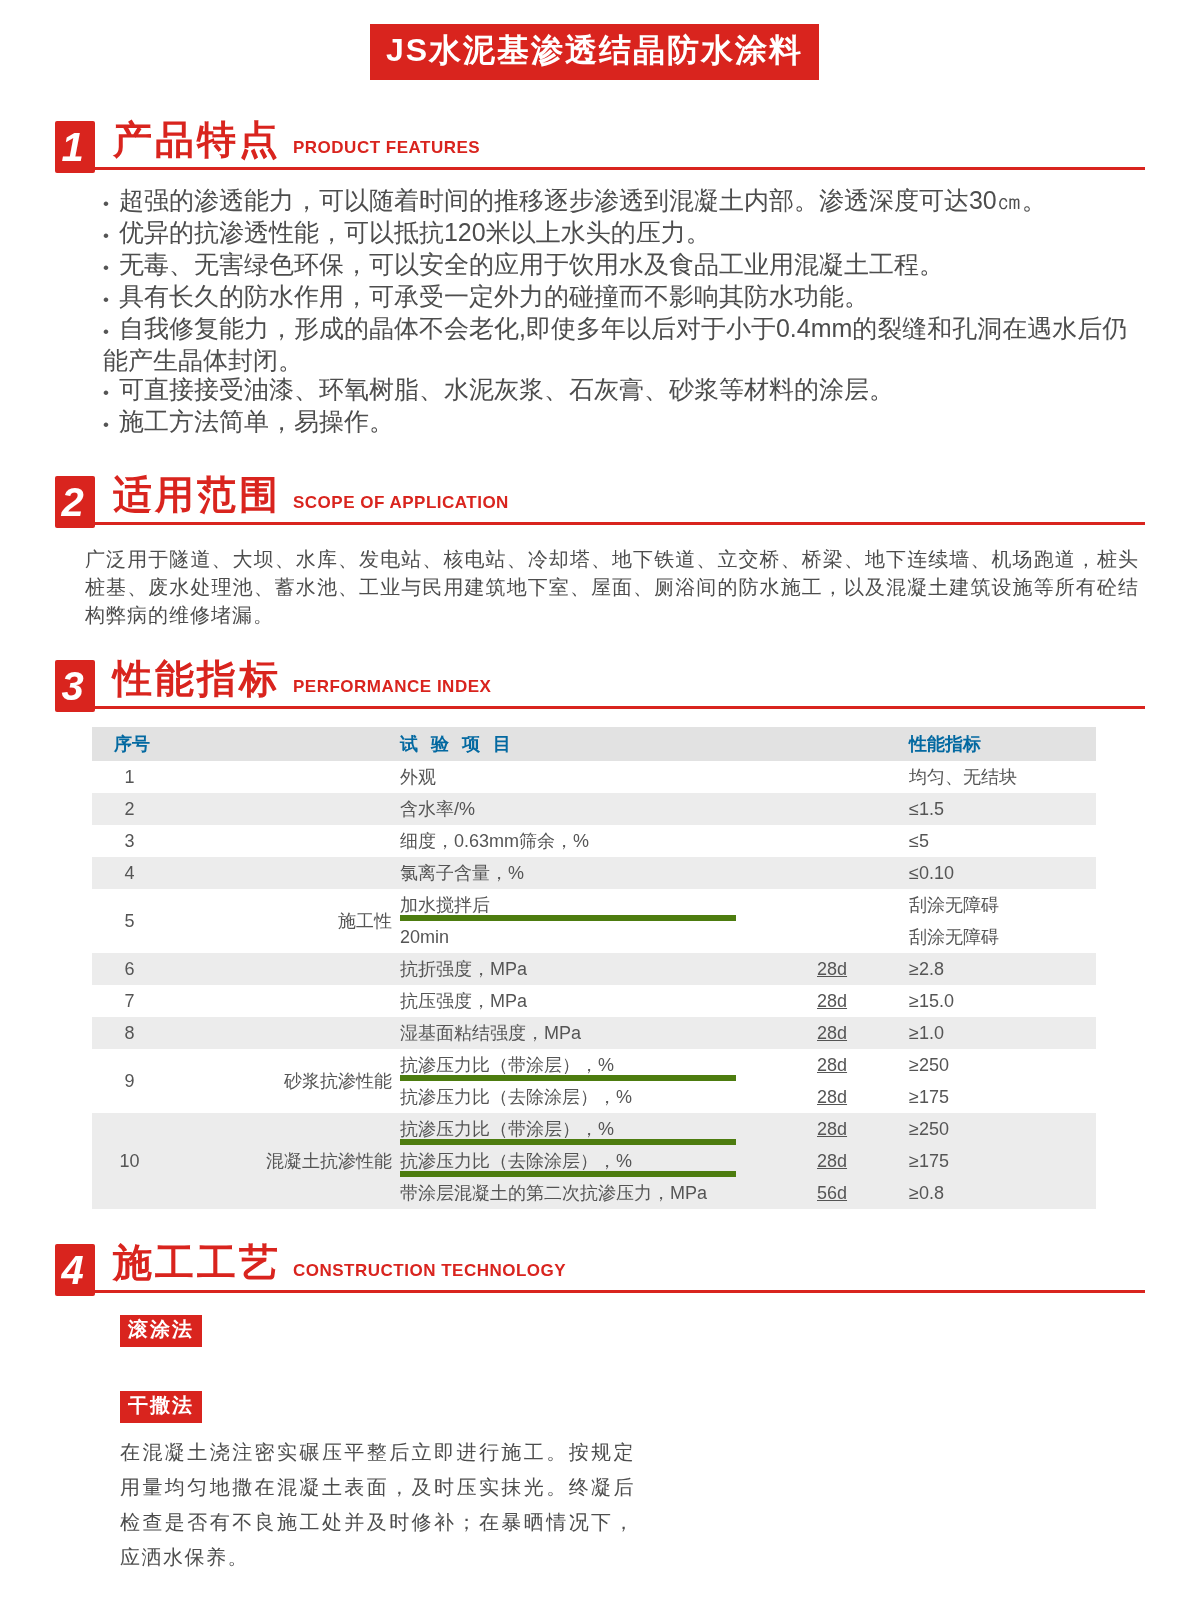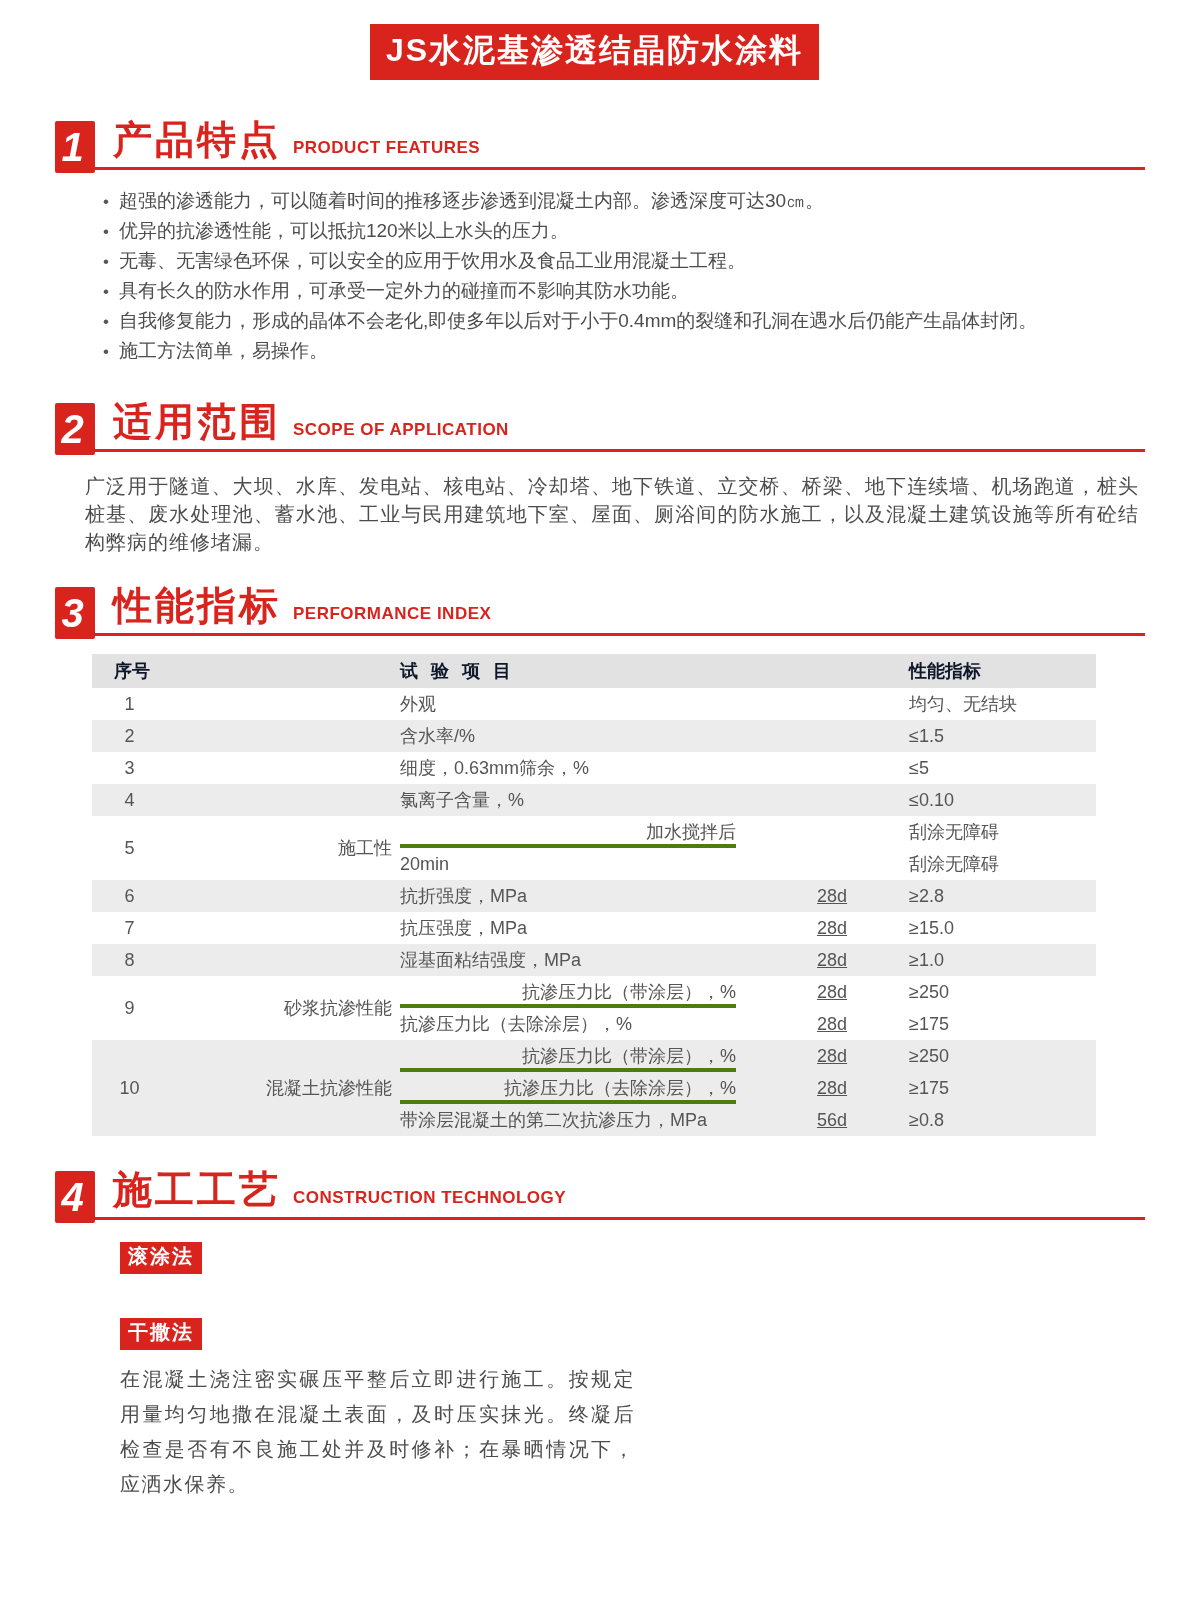--- a/index.html
+++ b/index.html
@@ -39,53 +39,53 @@
   .sec-title{
     color:var(--red);font-size:39px;font-weight:bold;
     margin-left:18px;line-height:1;padding-bottom:8px;letter-spacing:3px;
   }
   .sec-sub{
     color:var(--red);font-size:17px;font-weight:bold;
     margin-left:12px;padding-bottom:9px;letter-spacing:0.5px;
   }
   
   .features{margin:16px 60px 0 103px;list-style:none;}
-  .features li{font-size:19px;line-height:29px;color:var(--ink);}
+  .features li{font-size:25px;line-height:29px;color:var(--ink);}
   .features li::before{content:"•";color:#555;margin-right:10px;font-size:17px;}
   
   .scope-text{
     margin:20px 50px 0 85px;font-size:20px;line-height:28px;
     text-align:justify;letter-spacing:1px;
   }
   
   table.perf{
     margin:18px 44px 0 92px;width:1004px;border-collapse:collapse;
     font-size:18px;color:var(--tbl-ink);table-layout:fixed;
   }
   table.perf col.c-no{width:75px;}
   table.perf col.c-cat{width:225px;}
   table.perf col.c-item{width:415px;}
   table.perf col.c-age{width:90px;}
   table.perf col.c-idx{width:199px;}
   table.perf th{
-    height:34px;text-align:left;font-weight:bold;color:#0f172a;
+    height:34px;text-align:left;font-weight:bold;color:#0369a1;
     background:var(--g-head);
   }
   table.perf th.h-no{padding-left:22px;}
   table.perf th.h-item{padding-left:8px;letter-spacing:4px;}
   table.perf th.h-idx{padding-left:12px;}
   table.perf td{height:32px;vertical-align:middle;}
   td.no{text-align:center;}
   td.cat{padding-left:15px;text-align:right;}
   td.item{padding-left:8px;}
   td.age{padding-left:10px;text-decoration:underline;}
   td.idx{padding-left:12px;}
   tr.g{background:var(--g-row);}
   .stack div{height:32px;line-height:32px;}
-  .stack div.sep{border-bottom:4px solid #4d7c0f;width:336px;text-align:right;}
+  .stack div.sep{border-bottom:6px solid #4d7c0f;width:336px;}
   
   .cols{display:flex;margin:22px 44px 0 85px;}
   .col-left{width:520px;}
   .col-right{width:515px;margin-left:35px;}
   .badge{
     display:inline-block;background:var(--red);color:#fff;
     font-size:20px;font-weight:bold;padding:1px 8px 4px;letter-spacing:2px;
   }
   .method-text{
     margin-top:12px;font-size:20px;line-height:35px;
@@ -110,20 +110,21 @@
     <div class="sec-num">1</div>
     <div class="sec-title">产品特点</div>
     <div class="sec-sub">PRODUCT FEATURES</div>
   </div>
   <ul class="features">
     <li>超强的渗透能力，可以随着时间的推移逐步渗透到混凝土内部。渗透深度可达30㎝。</li>
     <li>优异的抗渗透性能，可以抵抗120米以上水头的压力。</li>
     <li>无毒、无害绿色环保，可以安全的应用于饮用水及食品工业用混凝土工程。</li>
     <li>具有长久的防水作用，可承受一定外力的碰撞而不影响其防水功能。</li>
     <li>自我修复能力，形成的晶体不会老化,即使多年以后对于小于0.4mm的裂缝和孔洞在遇水后仍能产生晶体封闭。</li>
+    <li>可直接接受油漆、环氧树脂、水泥灰浆、石灰膏、砂浆等材料的涂层。</li>
     <li>施工方法简单，易操作。</li>
   </ul>
 </div>
 
 <div id="sec2">
   <div class="sec-head">
     <div class="sec-num">2</div>
     <div class="sec-title">适用范围</div>
     <div class="sec-sub">SCOPE OF APPLICATION</div>
   </div>

